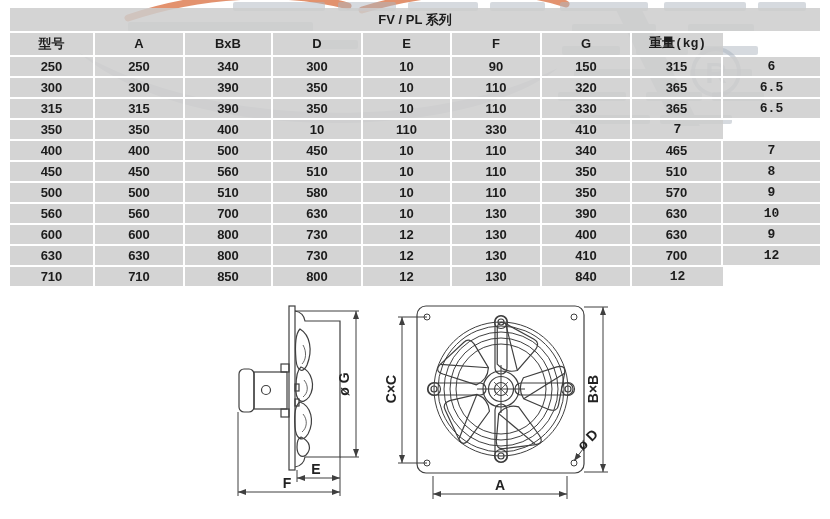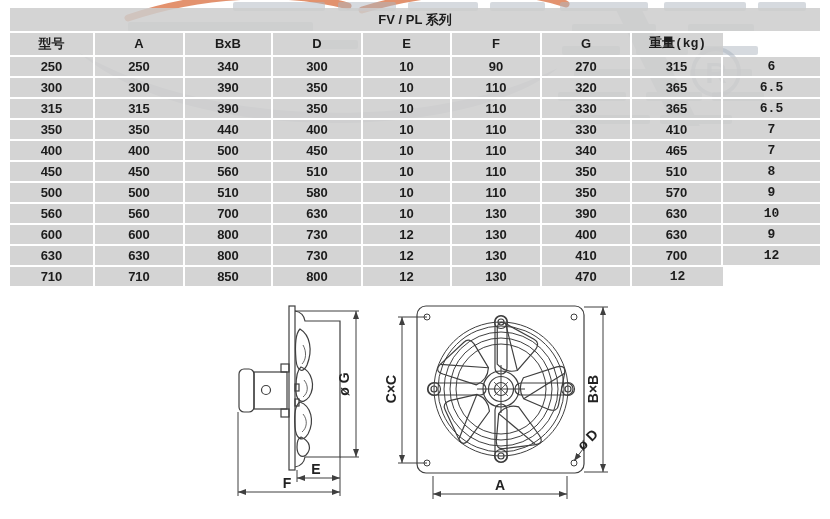--- a/index.html
+++ b/index.html
@@ -91,21 +91,21 @@
       <div class="cell th">重量(kg)</div>
     </div>
   <div>
       <div class="trow">
         <div class="cell">250</div>
         <div class="cell">250</div>
         <div class="cell">340</div>
         <div class="cell">300</div>
         <div class="cell">10</div>
         <div class="cell">90</div>
-        <div class="cell">270</div>
+        <div class="cell">150</div>
         <div class="cell">315</div>
         <div class="cell">6</div>
       </div>
       <div class="trow">
         <div class="cell">300</div>
         <div class="cell">300</div>
         <div class="cell">390</div>
         <div class="cell">350</div>
         <div class="cell">10</div>
         <div class="cell">110</div>
@@ -120,21 +120,20 @@
         <div class="cell">350</div>
         <div class="cell">10</div>
         <div class="cell">110</div>
         <div class="cell">330</div>
         <div class="cell">365</div>
         <div class="cell">6.5</div>
       </div>
       <div class="trow">
         <div class="cell">350</div>
         <div class="cell">350</div>
-        <div class="cell">440</div>
         <div class="cell">400</div>
         <div class="cell">10</div>
         <div class="cell">110</div>
         <div class="cell">330</div>
         <div class="cell">410</div>
         <div class="cell">7</div>
       </div>
       <div class="trow">
         <div class="cell">400</div>
         <div class="cell">400</div>
@@ -201,21 +200,21 @@
         <div class="cell">700</div>
         <div class="cell">12</div>
       </div>
       <div class="trow">
         <div class="cell">710</div>
         <div class="cell">710</div>
         <div class="cell">850</div>
         <div class="cell">800</div>
         <div class="cell">12</div>
         <div class="cell">130</div>
-        <div class="cell">470</div>
+        <div class="cell">840</div>
         <div class="cell">12</div>
       </div>
     </div>
 </div>
 
 <svg id="drawing" width="830" height="519" viewBox="0 0 830 519">
   <defs>
     <marker id="ar" markerWidth="9" markerHeight="8" refX="8" refY="3" orient="auto-start-reverse" markerUnits="userSpaceOnUse">
       <path d="M0,0 L8,3 L0,6 Z" fill="#3f3f3f"></path>
     </marker>

